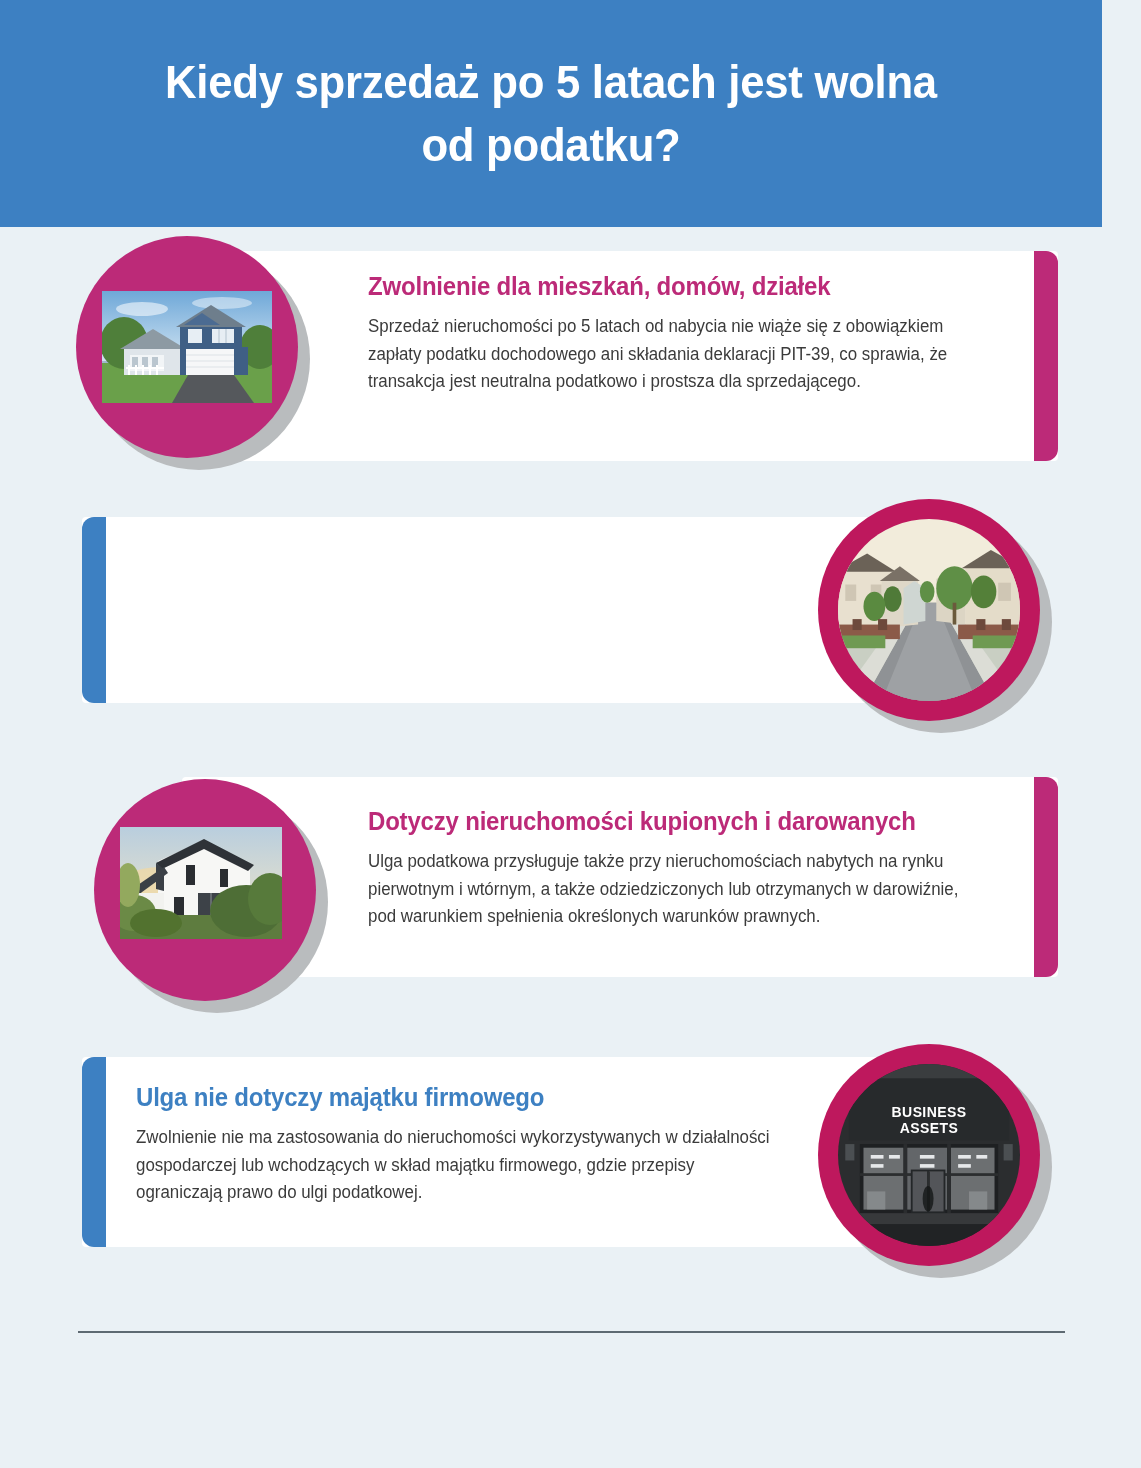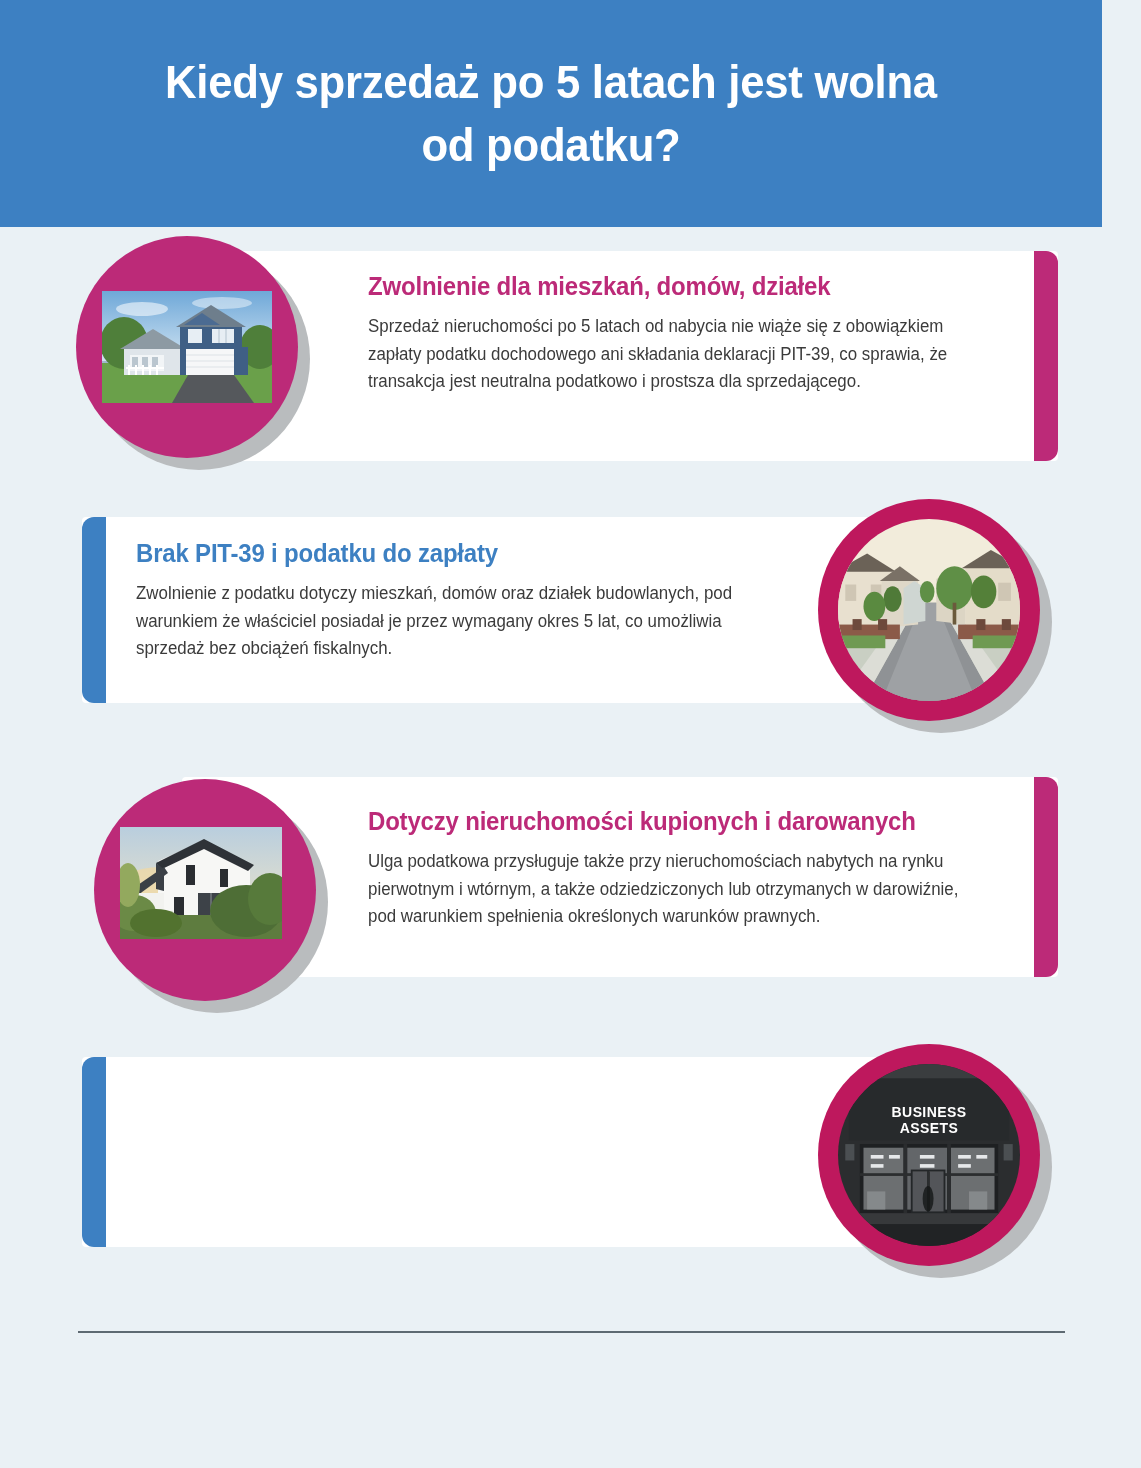--- a/index.html
+++ b/index.html
@@ -272,24 +272,20 @@
         </div>
       </div>
     </div>
   </div>
 
   <div class="card-row" style="height:270px;">
     <div class="panel right-media" style="top:18px;height:186px;">
       <div class="accent left" style="top:0;height:186px;"></div>
     </div>
 
-    <div class="text-block" style="left:136px;top:38px;width:660px;">
-      <div class="card-heading blue">Brak PIT-39 i podatku do zapłaty</div>
-      <p class="card-body">Zwolnienie z podatku dotyczy mieszkań, domów oraz działek budowlanych, pod warunkiem że właściciel posiadał je przez wymagany okres 5 lat, co umożliwia sprzedaż bez obciążeń fiskalnych.</p>
-    </div>
 
     <div class="circle-wrap" style="left:818px;top:0px;">
       <div class="circle-shadow"></div>
       <div class="circle-ring">
         <div class="ring-inner">
           <svg class="ph-street" viewBox="0 0 100 100" preserveAspectRatio="xMidYMid slice">
             <rect x="0" y="0" width="100" height="58" fill="#f2ecdb"></rect>
             <rect x="0" y="58" width="100" height="42" fill="#c9cfc3"></rect>
 
             <polygon points="44,46 56,46 86,100 14,100" fill="#8f9295"></polygon>
@@ -381,20 +377,24 @@
         </div>
       </div>
     </div>
   </div>
 
   <div class="card-row" style="height:250px;">
     <div class="panel right-media" style="top:18px;height:190px;">
       <div class="accent left" style="top:0;height:190px;"></div>
     </div>
 
+    <div class="text-block" style="left:136px;top:42px;width:660px;">
+      <div class="card-heading blue">Ulga nie dotyczy majątku firmowego</div>
+      <p class="card-body">Zwolnienie nie ma zastosowania do nieruchomości wykorzystywanych w działalności gospodarczej lub wchodzących w skład majątku firmowego, gdzie przepisy ograniczają prawo do ulgi podatkowej.</p>
+    </div>
 
     <div class="circle-wrap" style="left:818px;top:5px;">
       <div class="circle-shadow"></div>
       <div class="circle-ring">
         <div class="ring-inner">
           <svg class="ph-store" viewBox="0 0 100 100" preserveAspectRatio="xMidYMid slice">
             <rect x="0" y="0" width="100" height="100" fill="#2b2d2f"></rect>
             <rect x="0" y="0" width="100" height="8" fill="#3a3d3f"></rect>
             <rect x="6" y="8" width="88" height="34" fill="#272a2c"></rect>
 

